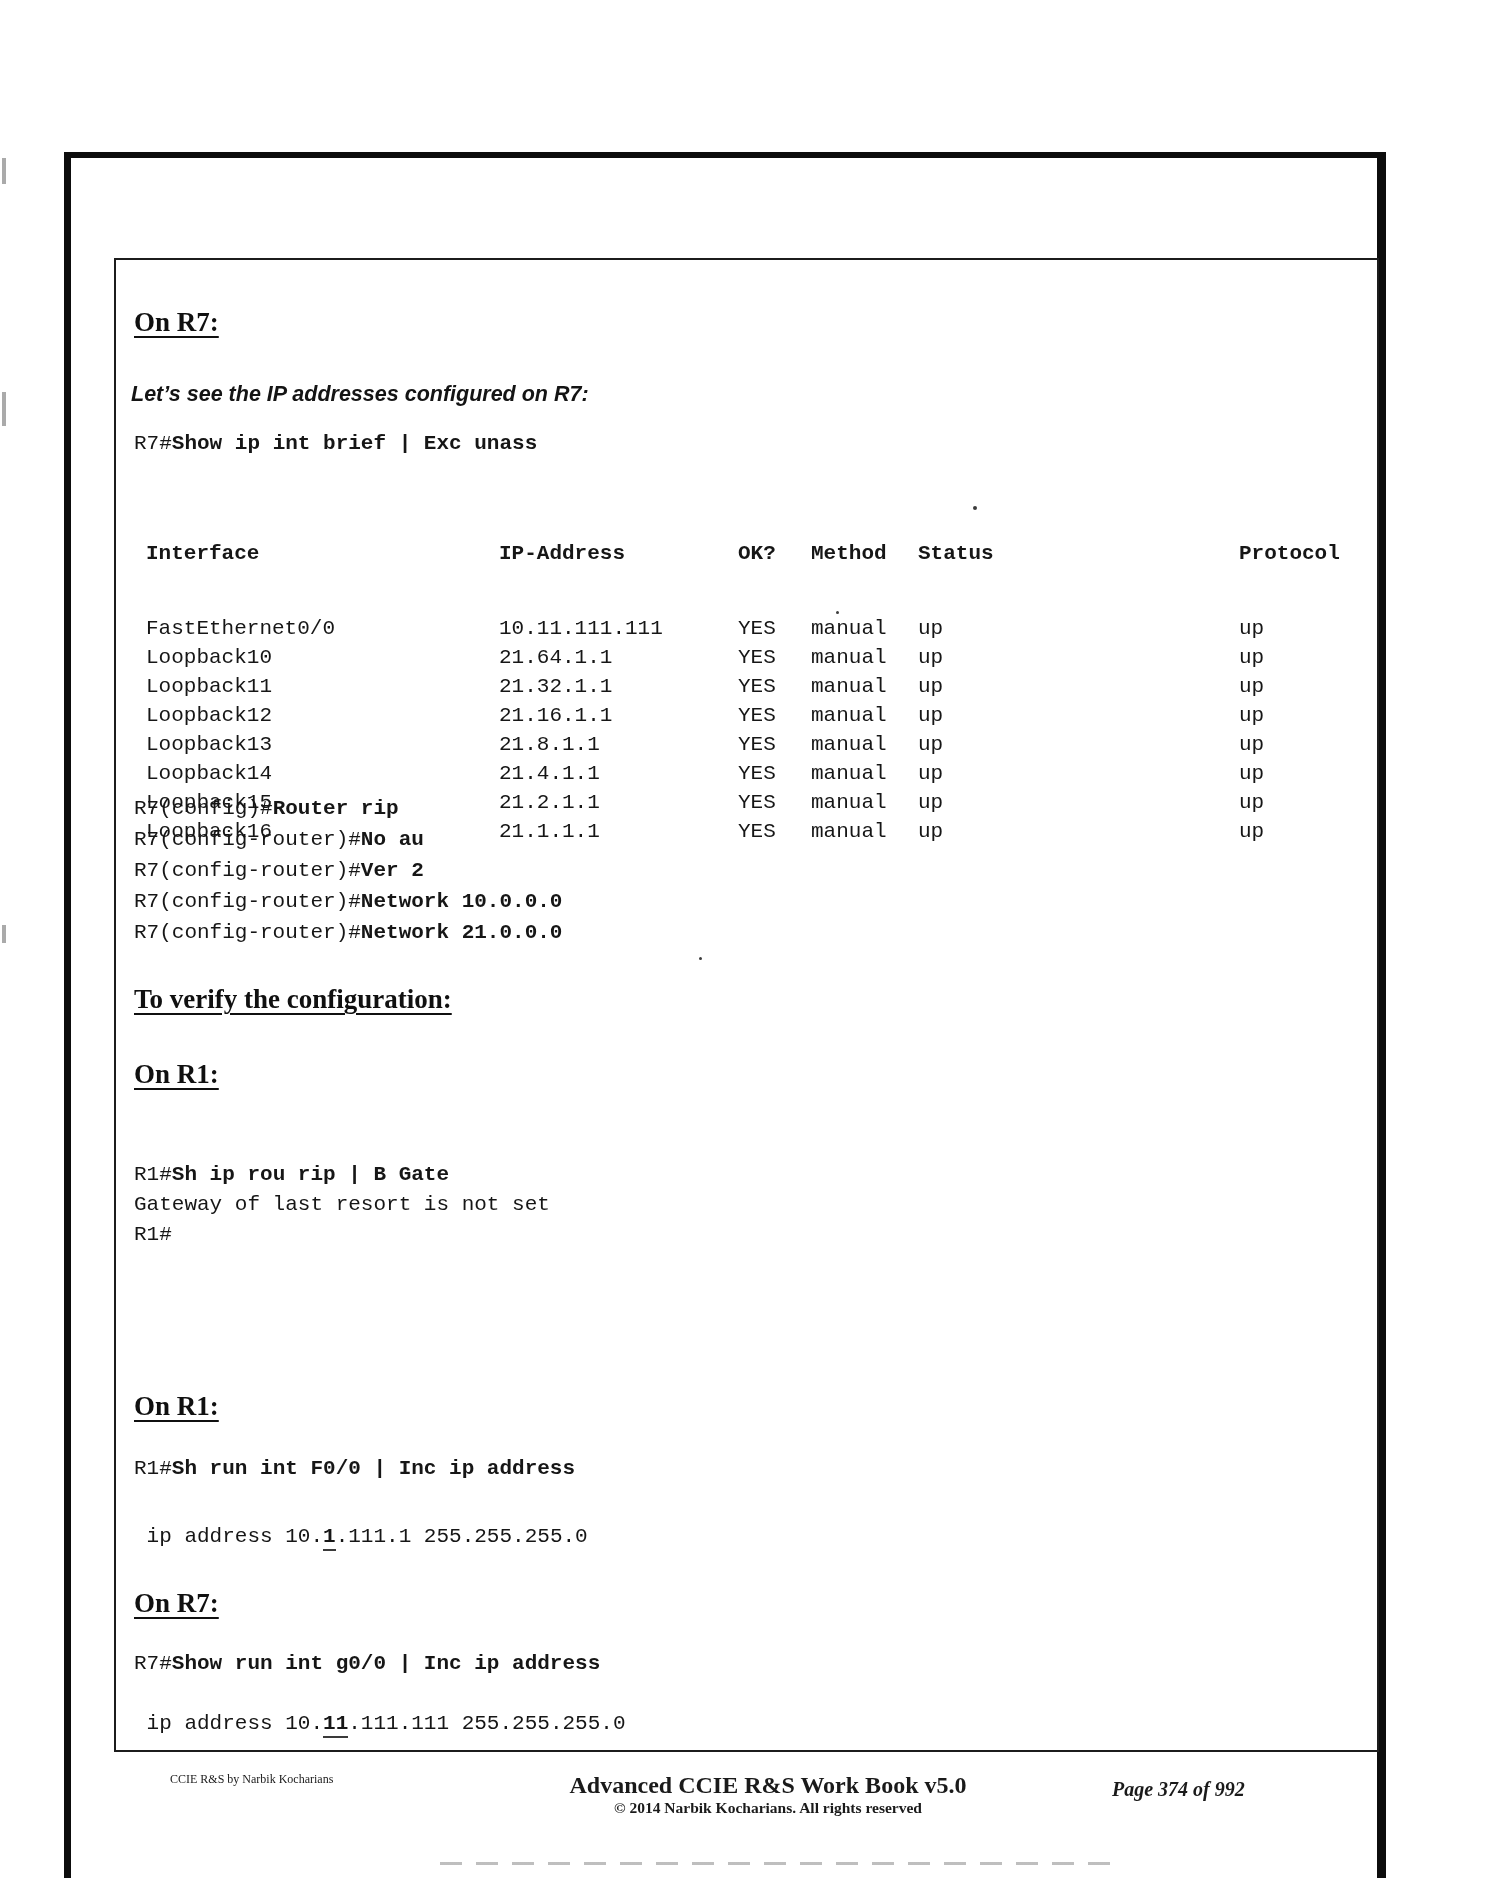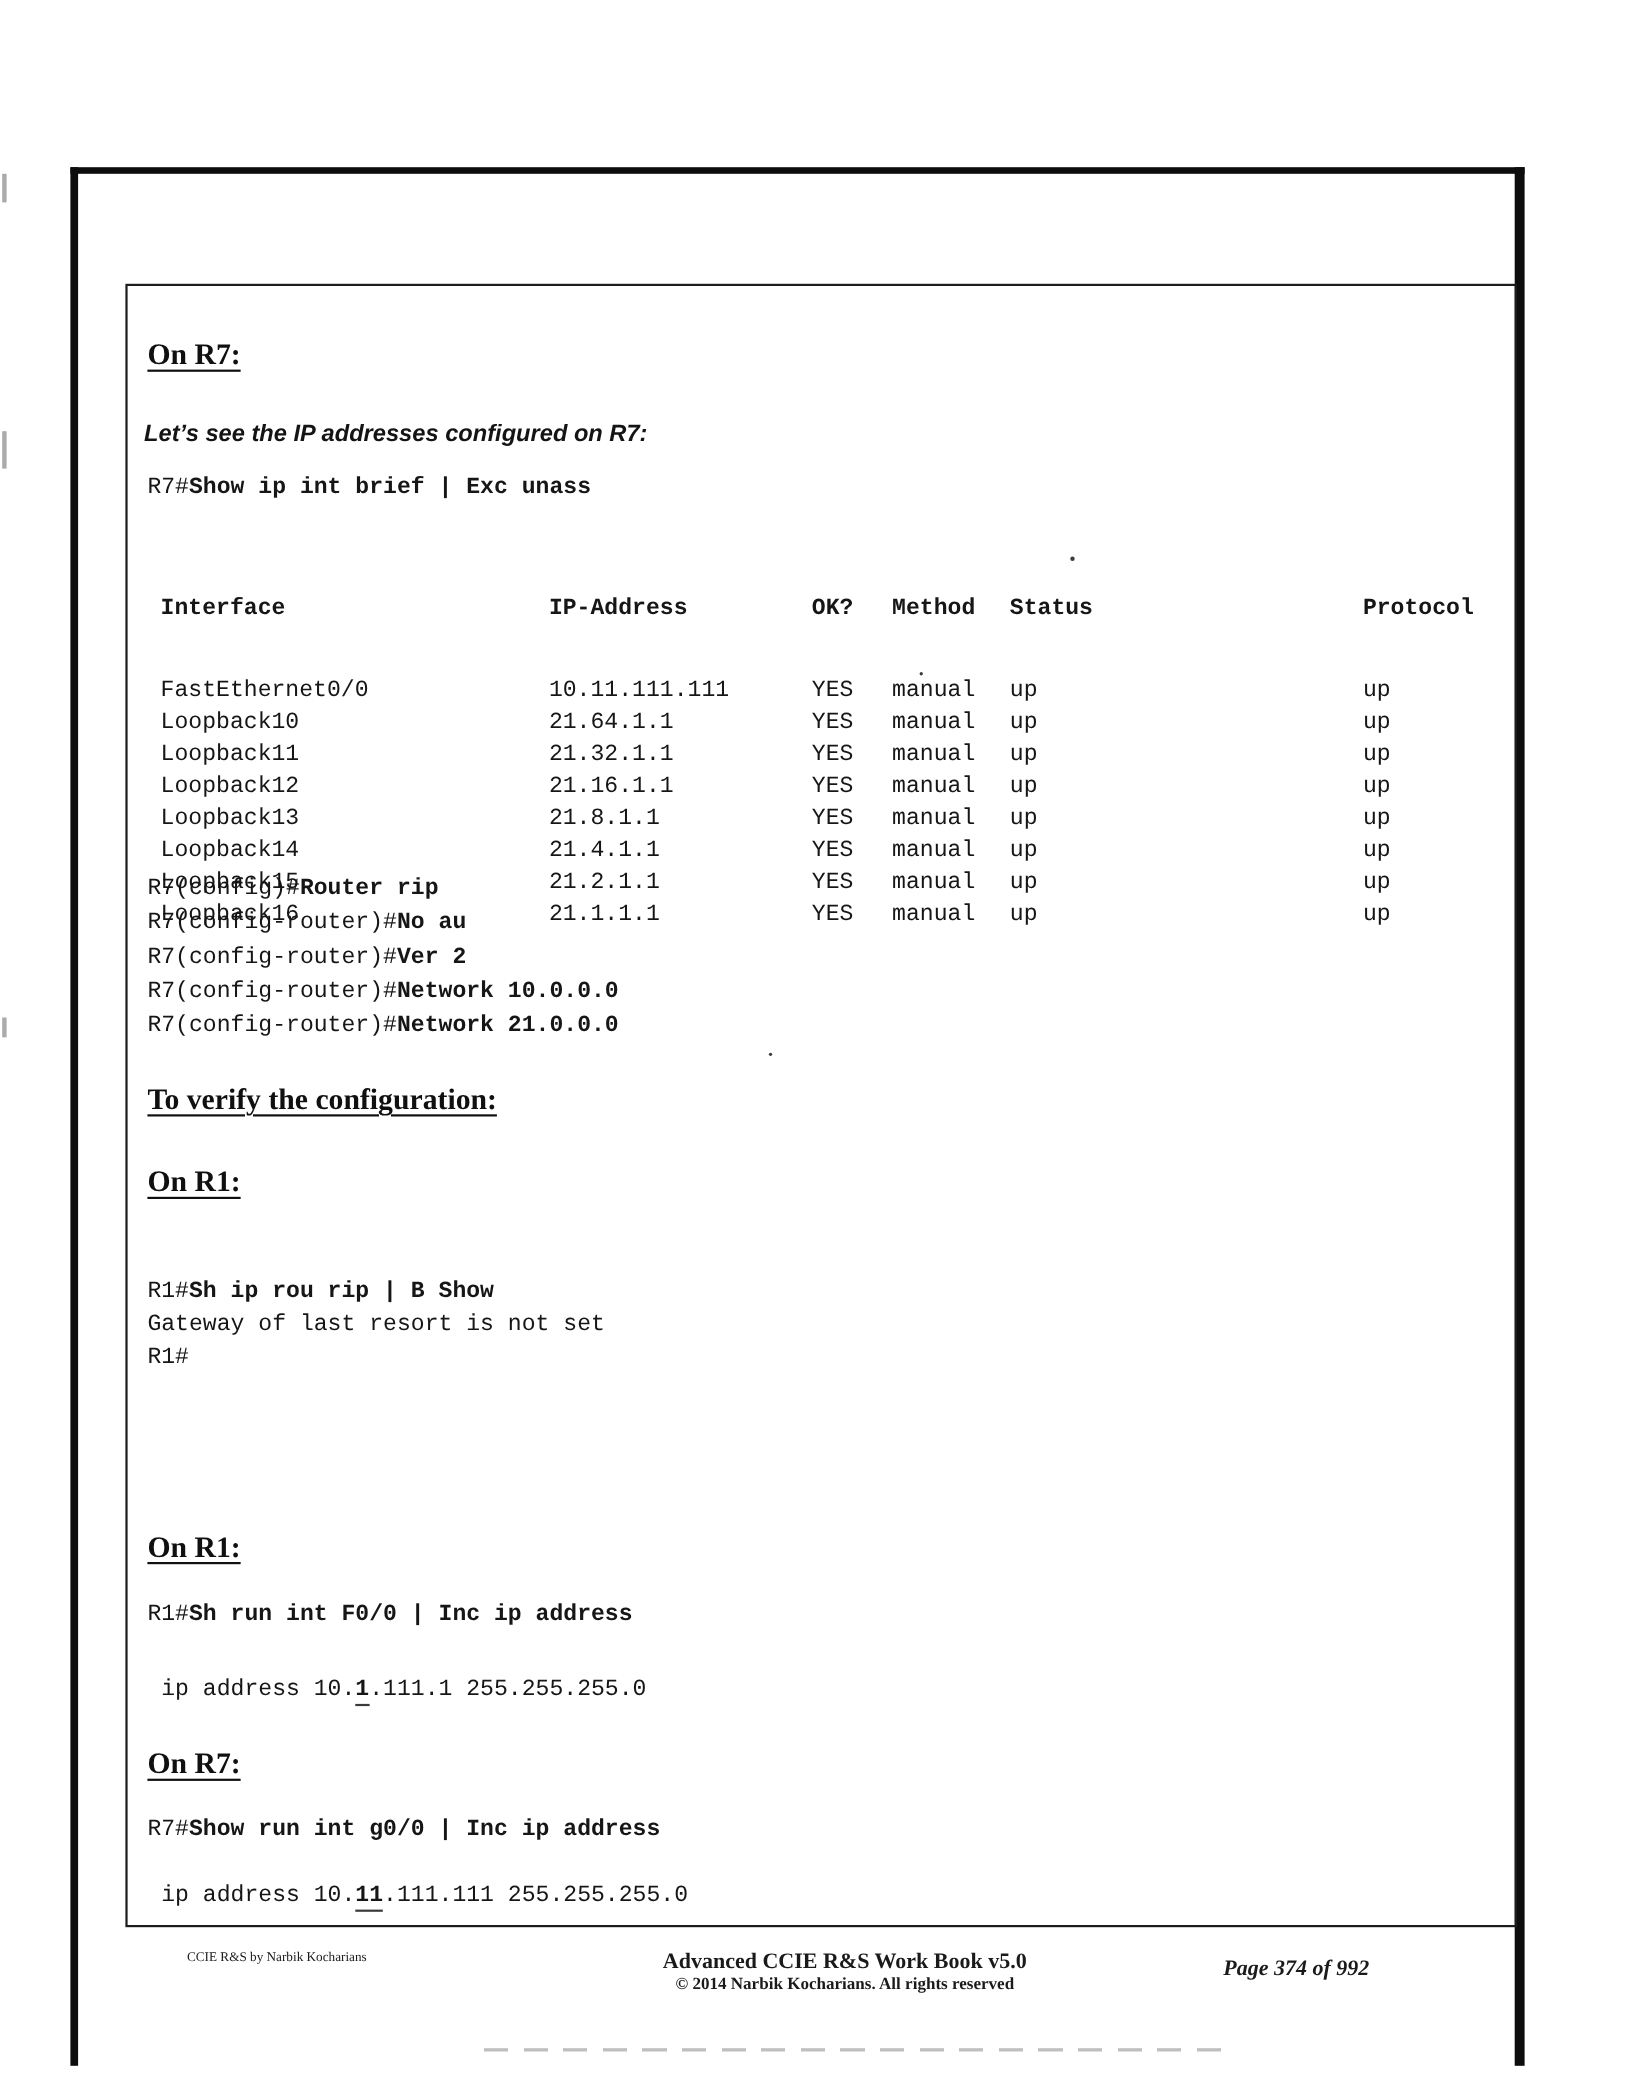--- a/index.html
+++ b/index.html
@@ -63,21 +63,21 @@
   }
   
   .footer-left{
     position:absolute;left:170px;top:1772px;
     font-weight:normal;font-size:12px;color:#1a1a1a;
   }
   .footer-center{
     position:absolute;left:553px;top:1772px;width:430px;text-align:center;
     font-weight:bold;color:#1a1a1a;
   }
-  .footer-center .title{font-size:20px;}
+  .footer-center .title{font-size:24px;}
   .footer-center .copyright{font-size:15.5px;margin-top:0;}
   .footer-page{
     position:absolute;left:1112px;top:1778px;
     font-style:italic;font-weight:bold;font-size:20px;color:#1a1a1a;
   }
   
   .smudge{
     position:absolute;left:440px;top:1862px;width:675px;height:3px;
     background:repeating-linear-gradient(90deg,#8a8a8a 0 22px,transparent 22px 36px);
     opacity:.55;
@@ -173,21 +173,21 @@
     <span class="c-protocol">up</span>
   </div></div>
     </div>
 
     <div class="config-block mono"><div class="config-line"><span>R7(config)#</span><span class="cmd">Router rip</span></div><div class="config-line"><span>R7(config-router)#</span><span class="cmd">No au</span></div><div class="config-line"><span>R7(config-router)#</span><span class="cmd">Ver 2</span></div><div class="config-line"><span>R7(config-router)#</span><span class="cmd">Network 10.0.0.0</span></div><div class="config-line"><span>R7(config-router)#</span><span class="cmd">Network 21.0.0.0</span></div></div>
 
     <div class="h-serif" style="top:725px;">To verify the configuration:</div>
 
     <div class="h-serif" style="top:800px;">On R1:</div>
 
-    <div class="mono term-line" style="top:903px;"><span>R1#</span><span class="cmd">Sh ip rou rip | B Show</span></div>
+    <div class="mono term-line" style="top:903px;"><span>R1#</span><span class="cmd">Sh ip rou rip | B Gate</span></div>
     <div class="mono term-line" style="top:933px;">Gateway of last resort is not set</div>
     <div class="mono term-line" style="top:963px;">R1#</div>
 
 
     <div class="h-serif" style="top:1132px;">On R1:</div>
 
     <div class="mono term-line" style="top:1197px;"><span>R1#</span><span class="cmd">Sh run int F0/0 | Inc ip address</span></div>
 
     <div class="mono term-line" style="top:1265px;"><span> ip address 10.</span><span class="hl">1</span><span>.111.1 255.255.255.0</span></div>
 

